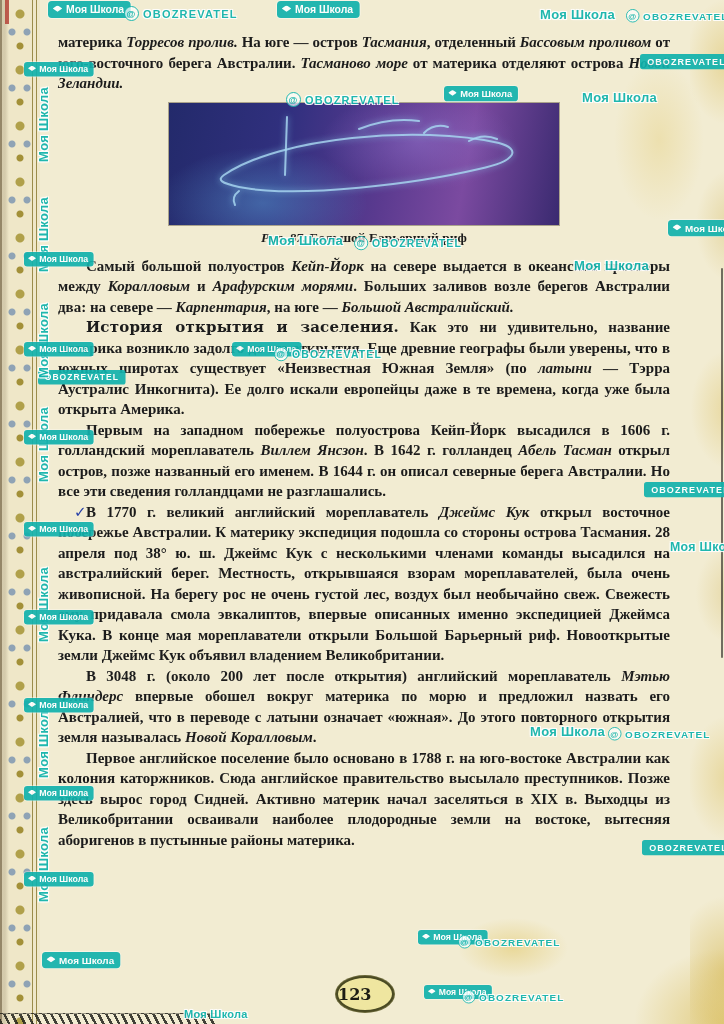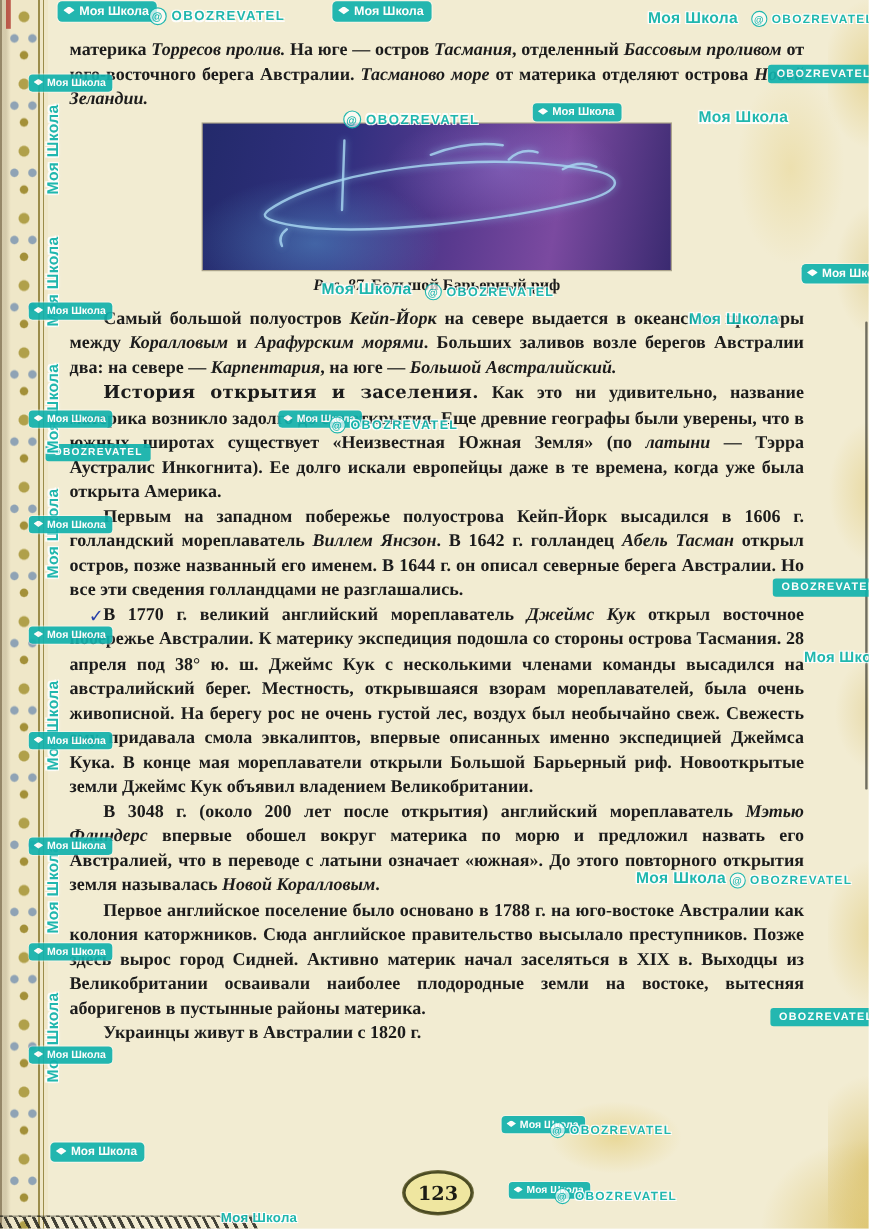--- a/index.html
+++ b/index.html
@@ -104,21 +104,21 @@
   }
   .wm-obopill{
     background:#12b2ad;color:#fff;border-radius:3px;padding:3px 8px;
     font:700 10px "Liberation Sans",sans-serif;letter-spacing:1.2px;opacity:.92;
   }
   
   .page-num{
     position:absolute;left:336px;top:976px;width:54px;height:32px;z-index:5;
     border:2px solid #4a4a22;border-radius:50%;background:#efe6a0;
     box-shadow:0 0 0 1px #6b683a;
-    display:flex;align-items:center;justify-content:center;
+    display:flex;align-items:center;
     font:700 16px "DejaVu Serif",serif;color:#1c1c14;
   }
   .spine-mark{position:absolute;left:5px;top:0;width:4px;height:24px;background:#b23a30;z-index:3;opacity:.8;}
 </style>
 </head>
 <body>
 
 <div class="page">
 
   <div class="left-border"></div>
@@ -151,21 +151,20 @@
       <span class="st-i">Рис. 87.</span><span class="cap-text">Большой Барьерный риф</span>
     </div>
 
     <div id="body-text">
         <div class="para"><span>Самый большой полуостров </span><span class="st-i">Кейп-Йорк</span><span> на севере выдается в океанские просторы между </span><span class="st-i">Коралловым</span><span> и </span><span class="st-i">Арафурским морями</span><span>. Больших заливов возле берегов Австралии два: на севере — </span><span class="st-i">Карпентария</span><span>, на юге — </span><span class="st-i">Большой Австралийский.</span></div>
         <div class="para"><span class="st-h">История открытия и заселения.</span><span> Как это ни удивительно, название материка возникло задолго до его открытия. Еще древние географы были уверены, что в южных широтах существует «Неизвестная Южная Земля» (по </span><span class="st-i">латыни</span><span> — Тэрра Аустралис Инкогнита). Ее долго искали европейцы даже в те времена, когда уже была открыта Америка.</span></div>
         <div class="para"><span>Первым на западном побережье полуострова Кейп-Йорк высадился в 1606 г. голландский мореплаватель </span><span class="st-i">Виллем Янсзон</span><span>. В 1642 г. голландец </span><span class="st-i">Абель Тасман</span><span> открыл остров, позже названный его именем. В 1644 г. он описал северные берега Австралии. Но все эти сведения голландцами не разглашались.</span></div>
         <div class="para"><span class="check">✓</span><span>В 1770 г. великий английский мореплаватель </span><span class="st-i">Джеймс Кук</span><span> открыл восточное побережье Австралии. К материку экспедиция подошла со стороны острова Тасмания. 28 апреля под 38° ю. ш. Джеймс Кук с несколькими членами команды высадился на австралийский берег. Местность, открывшаяся взорам мореплавателей, была очень живописной. На берегу рос не очень густой лес, воздух был необычайно свеж. Свежесть ему придавала смола эвкалиптов, впервые описанных именно экспедицией Джеймса Кука. В конце мая мореплаватели открыли Большой Барьерный риф. Новооткрытые земли Джеймс Кук объявил владением Великобритании.</span></div>
         <div class="para"><span>В 3048 г. (около 200 лет после открытия) английский мореплаватель </span><span class="st-i">Мэтью Флиндерс</span><span> впервые обошел вокруг материка по морю и предложил назвать его Австралией, что в переводе с латыни означает «южная». До этого повторного открытия земля называлась </span><span class="st-i">Новой Коралловым</span><span>.</span></div>
         <div class="para"><span>Первое английское поселение было основано в 1788 г. на юго-востоке Австралии как колония каторжников. Сюда английское правительство высылало преступников. Позже здесь вырос город Сидней. Активно материк начал заселяться в XIX в. Выходцы из Великобритании осваивали наиболее плодородные земли на востоке, вытесняя аборигенов в пустынные районы материка.</span></div>
-        <div class="para"><span>Украинцы живут в Австралии с 1820 г.</span></div>
       </div>
 
   </div>
 
   <div class="wm-layer" id="wm-layer">
       <div class="wm wm-badge" style="left: 14px; top: 1px; transform: scale(0.95);">
         <span class="cap"></span>
         <span>Моя Школа</span>
       </div>
       <div class="wm wm-obo" style="left: 90px; top: 6px;">

